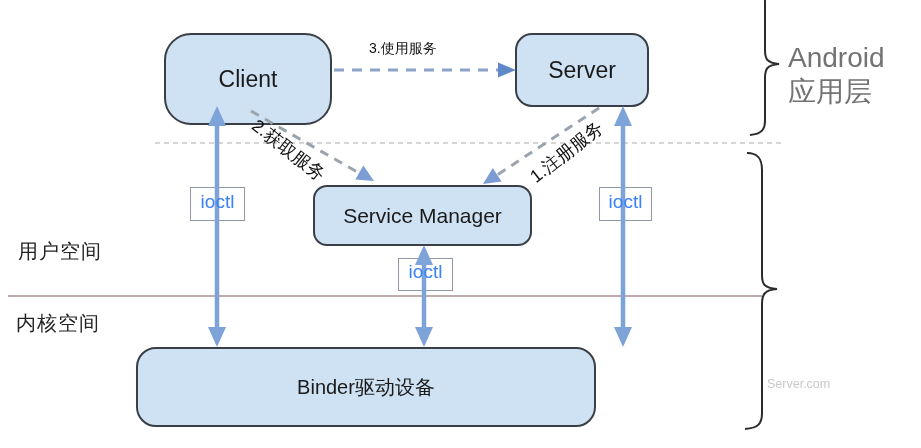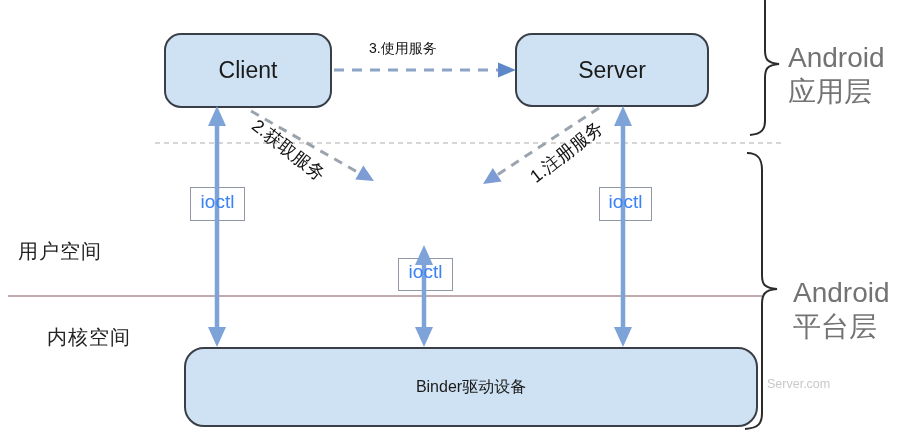--- a/index.html
+++ b/index.html
@@ -12,43 +12,43 @@
   
   .boxes  { position:absolute; inset:0; z-index:1; }
   #arrows { position:absolute; left:0; top:0; z-index:2; }
   .labels { position:absolute; inset:0; z-index:3; }
 
   .node {
     position:absolute; background:#cfe2f3; border:2px solid #3a3f47;
     display:flex; align-items:center; justify-content:center;
     box-sizing:border-box; text-align:center;
   }
-  .node-client  { left:164px; top:33px;  width:168px; height:75px; border-radius:17px; font-size:23px; }
-  .node-server  { left:515px; top:33px;  width:194px; height:74px; border-radius:17px; font-size:23px; }
+  .node-client  { left:164px; top:33px;  width:168px; height:92px; border-radius:27px; font-size:23px; }
+  .node-server  { left:515px; top:33px;  width:134px; height:74px; border-radius:17px; font-size:23px; }
   .node-sm      { left:313px; top:185px; width:219px; height:61px; border-radius:14px; font-size:21px; }
-  .node-binder  { left:136px; top:347px; width:574px; height:80px; border-radius:20px; font-size:16px;
-                  flex-direction:column; line-height:1.3;margin-left:48px; }
+  .node-binder  { left:136px; top:347px; width:460px; height:80px; border-radius:20px; font-size:20px;
+                  flex-direction:column; line-height:1.3; }
 
   .ioctl {
     position:absolute; background:#ffffff; border:1px solid #9098a3; box-sizing:border-box;
   }
   .ioctl-left   { left:190px; top:187px; width:55px; height:34px; }
   .ioctl-mid    { left:398px; top:258px; width:55px; height:33px; }
   .ioctl-right  { left:599px; top:187px; width:53px; height:34px; }
 
   .ioctl-text {
     position:absolute; font-size:19px; color:#3b82f6; text-align:center;
   }
   .ioctl-text-left  { left:190px; top:191px; width:55px; }
   .ioctl-text-mid   { left:398px; top:261px; width:55px; }
   .ioctl-text-right { left:599px; top:191px; width:53px; }
 
   .layer-label { position:absolute; font-size:20px; color:#222; letter-spacing:1px; }
   .lbl-user    { left:18px; top:238px; }
-  .lbl-kernel  { left:16px; top:324px;margin-left:31px; }
+  .lbl-kernel  { left:16px; top:310px; }
 
   .side-label  { position:absolute; width:106px; font-size:28px; line-height:1.2; color:#737373; }
   .lbl-applayer  { left:788px; top:41px; }
   .lbl-platlayer { left:793px; top:276px; }
 
   .flow-label { position:absolute; font-size:18px; color:#111; white-space:nowrap; }
   .lbl-use  { left:369px; top:40px; font-size:14px; }
   .lbl-get  { left:245px; top:138px; transform:rotate(38deg); }
   .lbl-reg  { left:523px; top:140px; transform:rotate(-38deg); }
 
@@ -58,20 +58,23 @@
 <body>
 
 <div id="canvas">
 
   <div class="boxes">
     <div class="node node-client">
       <span>Client</span>
     </div>
     <div class="node node-server">
       <span>Server</span>
+    </div>
+    <div class="node node-sm">
+      <span>Service Manager</span>
     </div>
     <div class="node node-binder">
       <div>Binder驱动设备</div>
     </div>
     <div class="ioctl ioctl-left"></div>
     <div class="ioctl ioctl-mid"></div>
     <div class="ioctl ioctl-right"></div>
   </div>
 
   <svg id="arrows" width="921" height="448" viewBox="0 0 921 448">
@@ -122,21 +125,20 @@
 
   <div class="labels">
     <div class="ioctl-text ioctl-text-left">ioctl</div>
     <div class="ioctl-text ioctl-text-mid">ioctl</div>
     <div class="ioctl-text ioctl-text-right">ioctl</div>
 
     <div class="layer-label lbl-user">用户空间</div>
     <div class="layer-label lbl-kernel">内核空间</div>
 
     <div class="side-label lbl-applayer">Android应用层</div>
-    <div class="side-label lbl-platlayer">Android平台层</div>
 
     <div class="flow-label lbl-use">3.使用服务</div>
     <div class="flow-label lbl-get">2.获取服务</div>
     <div class="flow-label lbl-reg">1.注册服务</div>
 
     <div class="watermark">Server.com</div>
   </div>
 
 </div>
 

